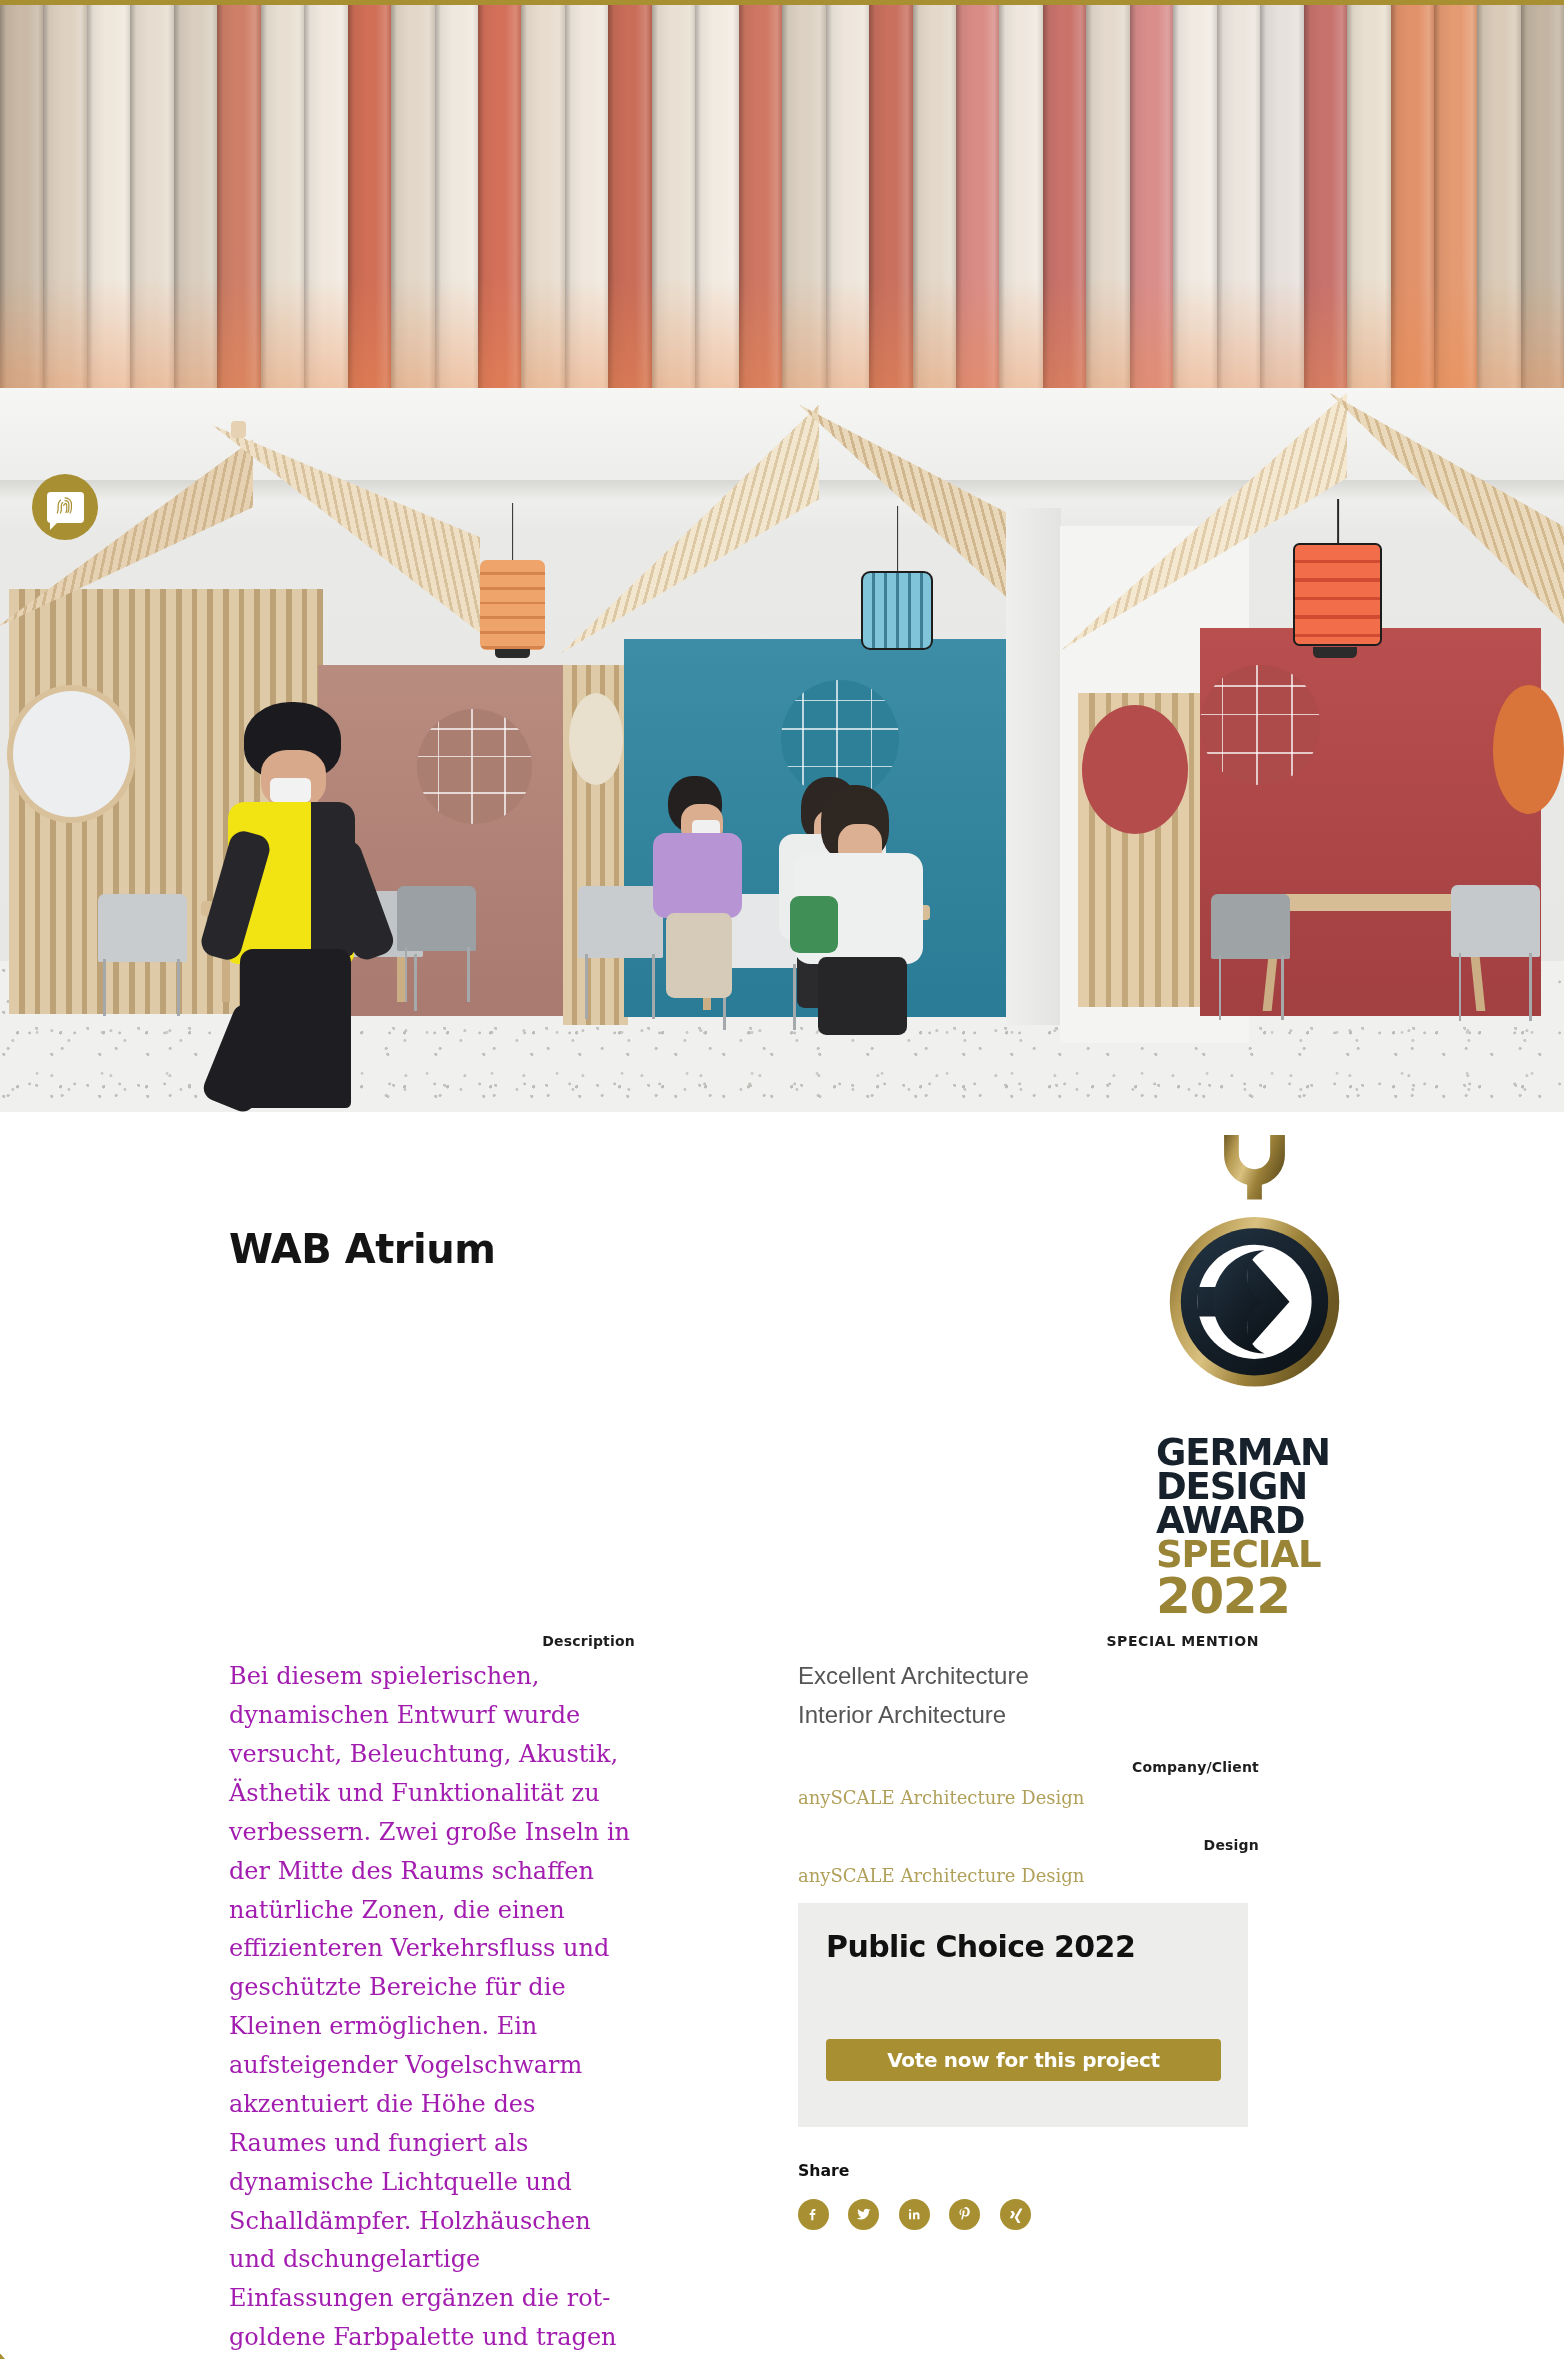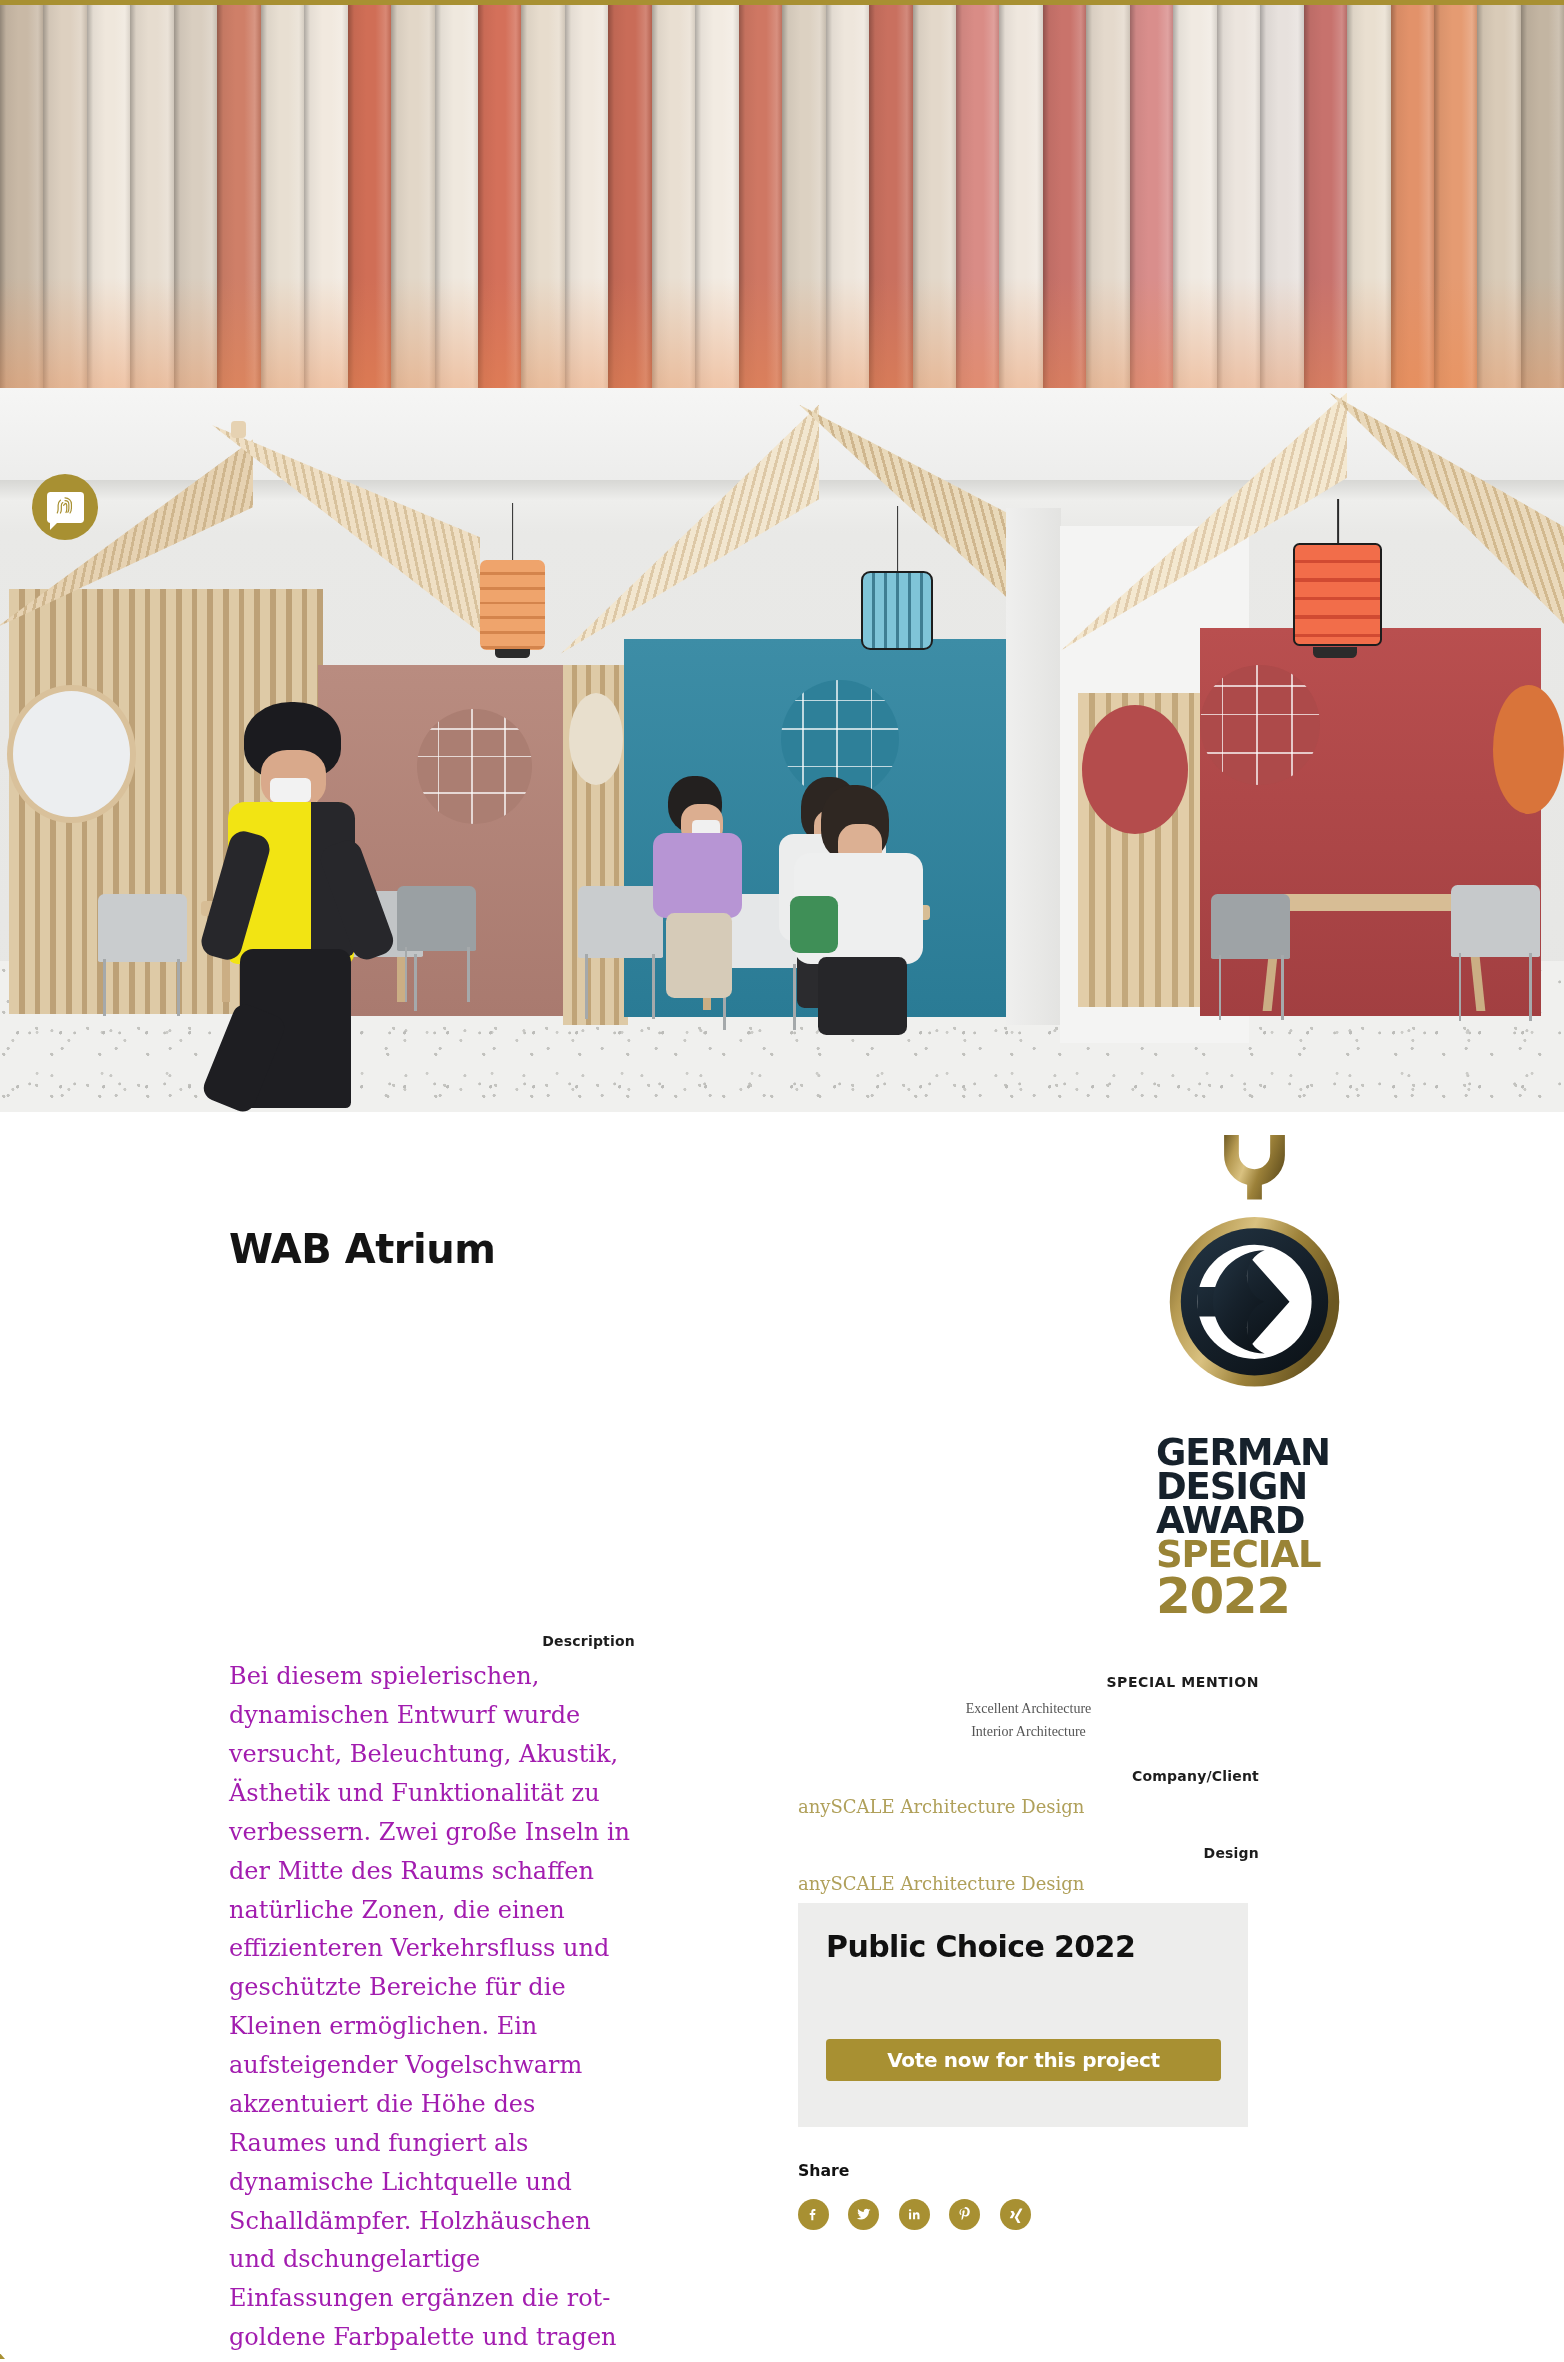--- a/index.html
+++ b/index.html
@@ -164,21 +164,21 @@
     font-family: "DejaVu Sans", sans-serif;
     font-weight: 700;
     line-height: 0.92;
   }
   .aw-line { display:block; color:#16212b; font-size:37px; letter-spacing:-1.1px; }
   .aw-line.gold { color:#9a8436; }
   .aw-line.big  { font-size:50px; letter-spacing:-1.4px; }
 
   
   .col-left  { position: absolute; left: 229px;  top: 1633px; width: 406px; }
-  .col-right { position: absolute; left: 798px;  top: 1633px; width: 461px; margin-top: 41px; }
+  .col-right { position: absolute; left: 798px;  top: 1633px; width: 461px; }
 
   .col-left, .col-right { top: 521px; }
 
   .label-head {
     font-family: "DejaVu Sans", sans-serif;
     font-weight: 700;
     font-size: 14px;
     color: #1d1d1d;
     letter-spacing: 0.2px;
     margin-bottom: 8.3px;
@@ -186,25 +186,24 @@
   }
   .label-head.caps { letter-spacing: 0.6px; }
 
   .body-text {
     font-family: "DejaVu Serif", serif;
     font-size: 24px;
     line-height: 1.62;
     color: #a21caf;
   }
   .meta-line {
-    font-family: Liberation Serif, serif;
-    font-size: 14px;
+    font-family: Liberation Sans, sans-serif;
+    font-size: 24px;
     line-height: 1.62;
     color: #555555;
-    text-align: center;
   }
   .meta-gold {
     font-family: "DejaVu Serif", serif;
     font-size: 18px;
     line-height: 1.62;
     color: #b0a05a;
   }
   .meta-block { margin-top: 24px; }
 
   

